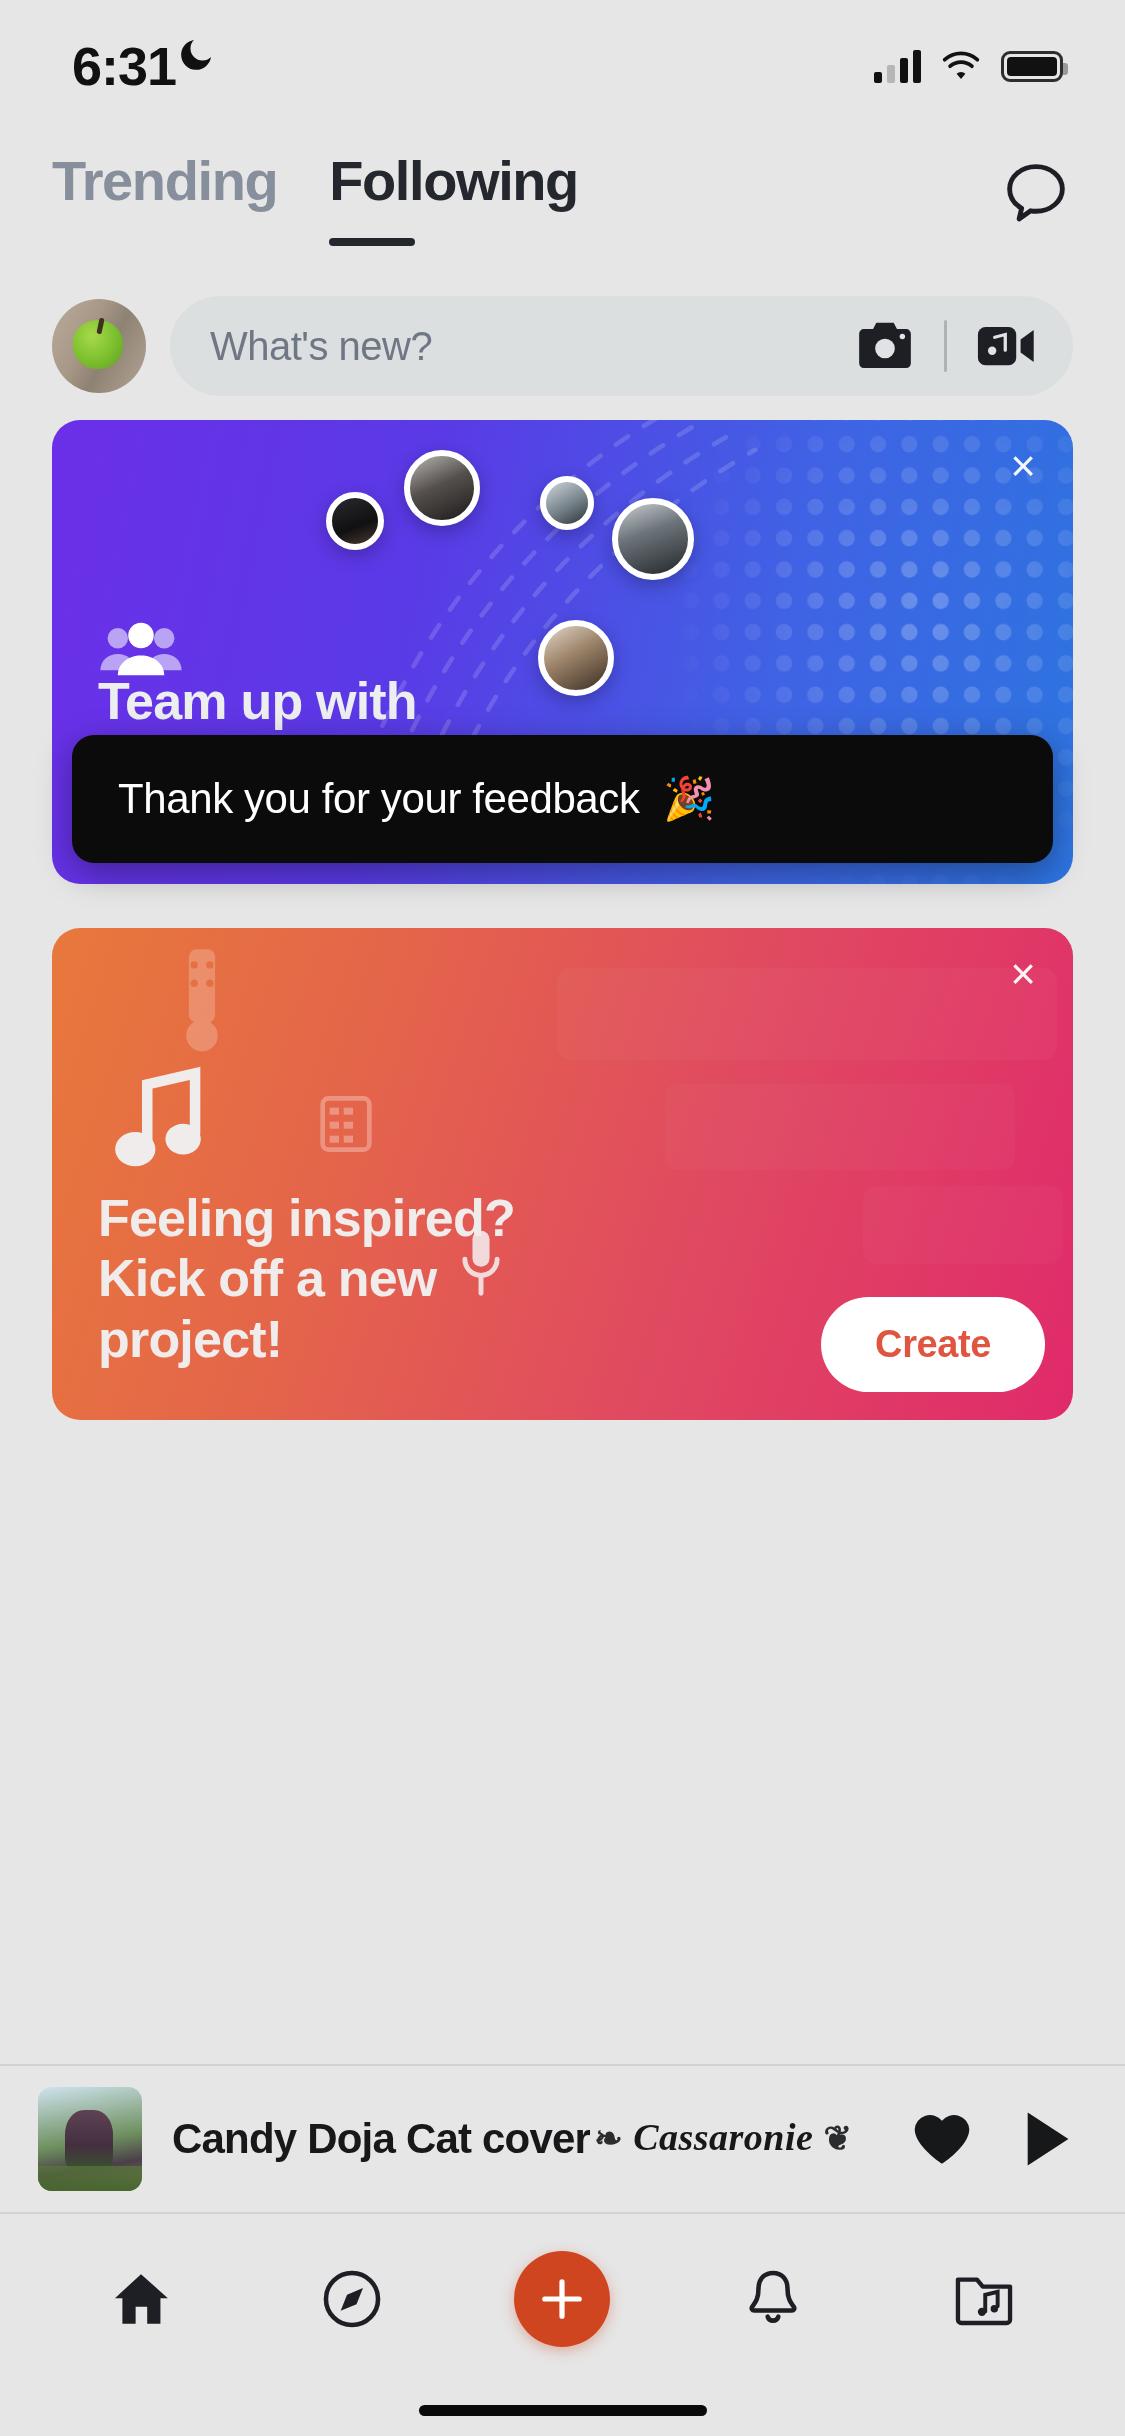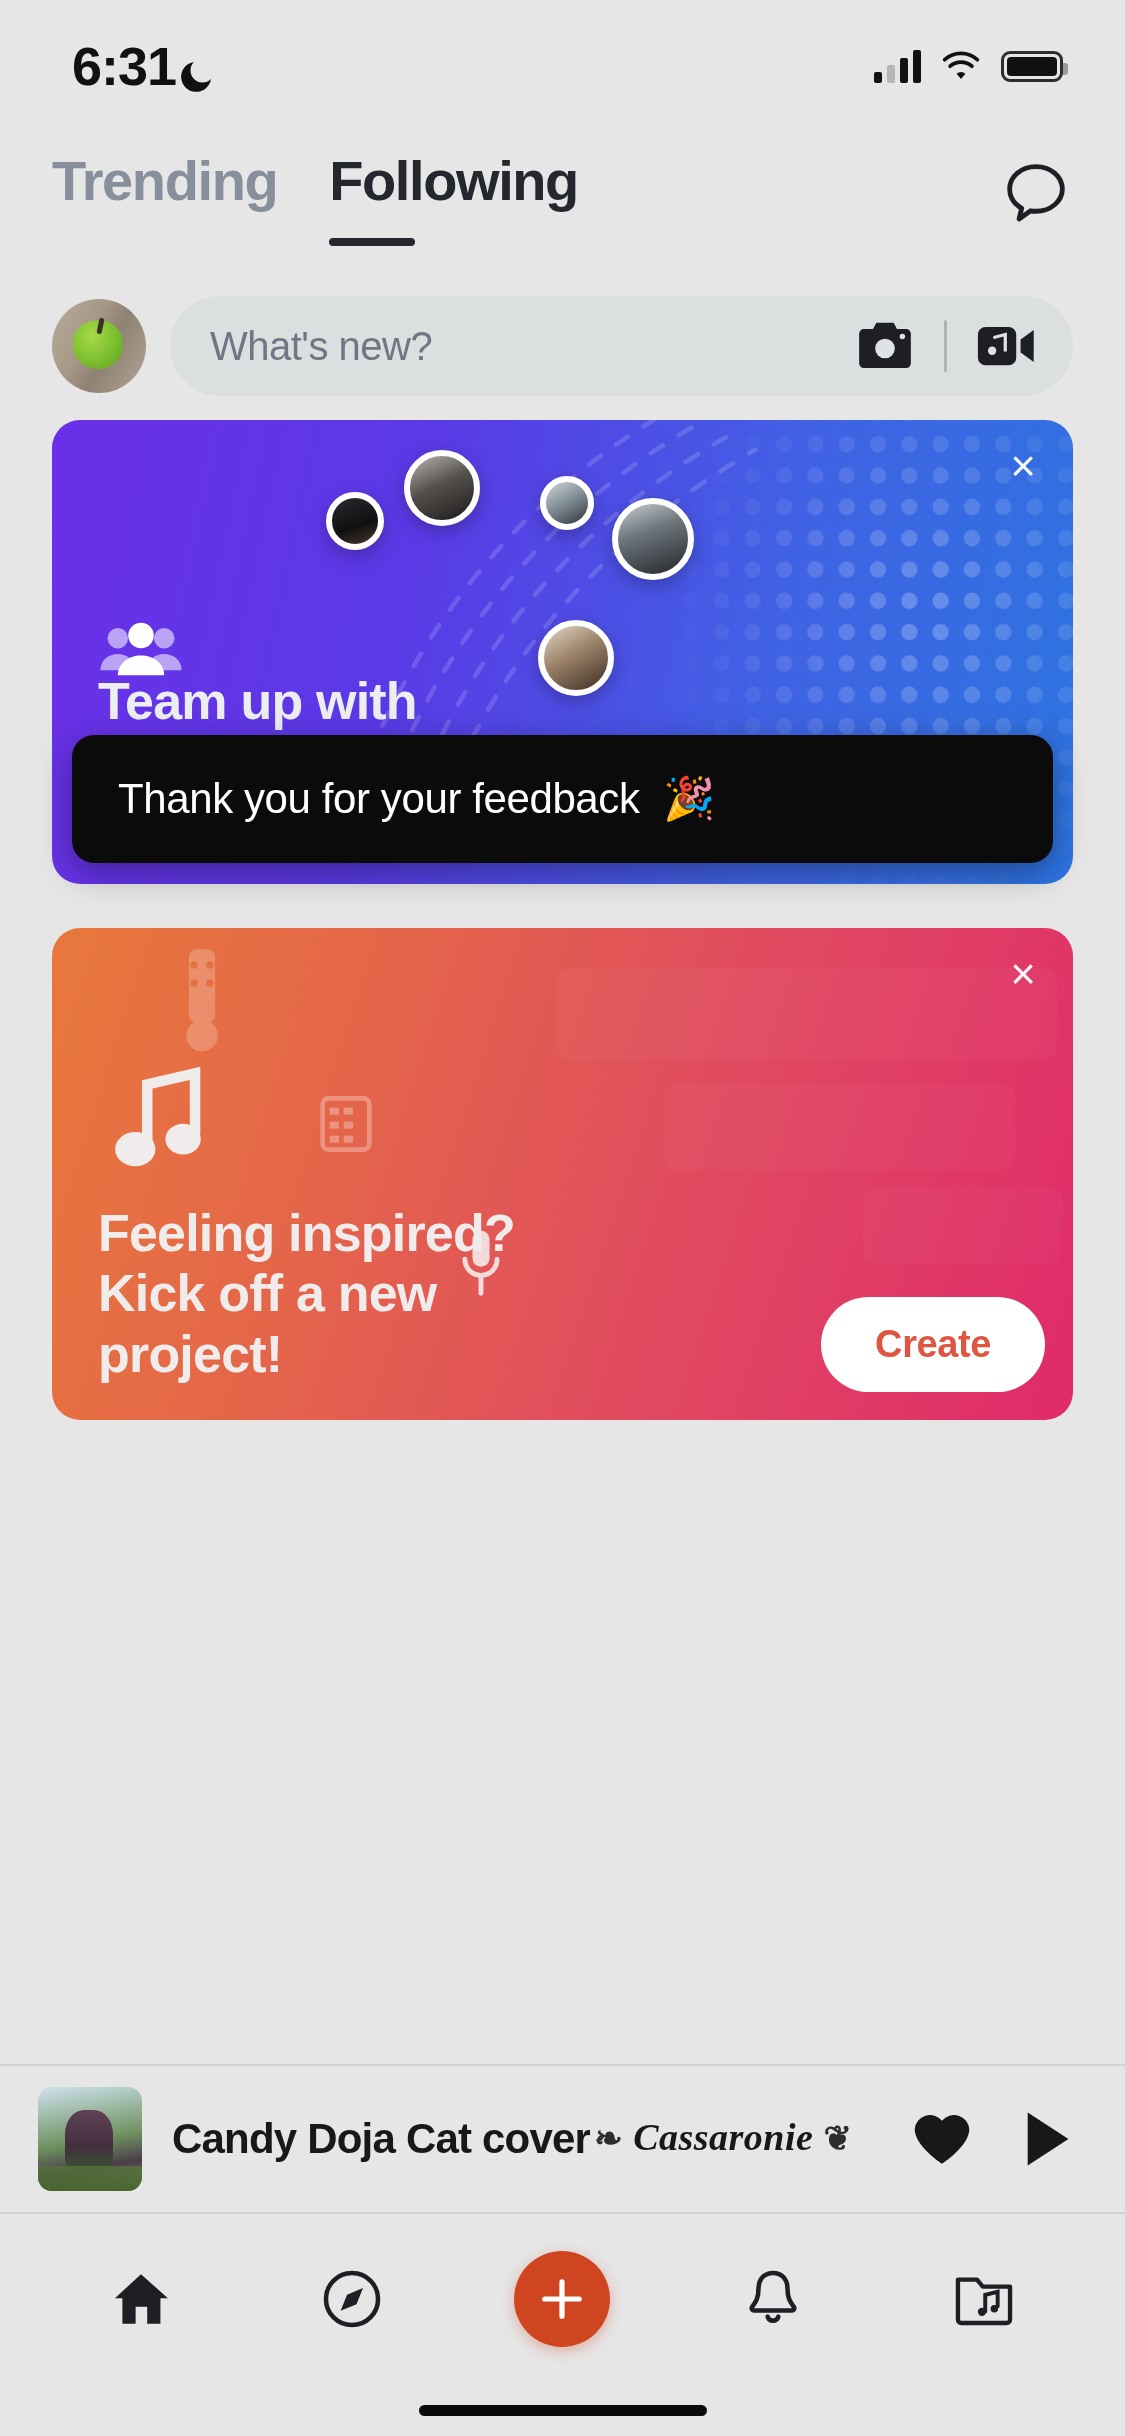--- a/index.html
+++ b/index.html
@@ -16,21 +16,21 @@
     display: flex; flex-direction: column;
   }
 
   
   .statusbar {
     height: 132px;
     display: flex; align-items: center; justify-content: space-between;
     padding: 0 62px 0 72px;
     flex: none;
   }
-  .sb-left { display: flex; align-items: flex-end; }
+  .sb-left { display: flex; align-items: flex-start; }
   .sb-time {
     font-size: 54px; font-weight: 600; color: #111; letter-spacing: -1px;
     font-family: "Liberation Sans", sans-serif;
   }
   .moon-icon { width: 40px; height: 40px; display: block; }
   .sb-right { display: flex; align-items: center; gap: 18px; }
   .bars { display: flex; align-items: flex-end; gap: 5px; height: 34px; }
   .bars i { display:block; width: 8px; border-radius: 2px; background: #b6b6b6; }
   .bars i.on { background: #111; }
   .bars i:nth-child(1){ height: 11px; }
@@ -165,21 +165,21 @@
     background: rgba(255,255,255,.16); border-radius: 14px; }
   .wave-bot { right: 10px; top: 258px; width: 200px; height: 78px;
     background: rgba(255,255,255,.14); border-radius: 14px; }
   .keys { right: 58px; top: 156px; width: 350px; height: 86px;
     background: rgba(255,255,255,.14); border-radius: 12px; }
   .guitar { left: 110px; top: 16px; width: 80px; height: 110px; opacity:.22; }
   .grid-ico { left: 268px; top: 168px; width: 52px; height: 56px; opacity:.30; }
   .note-big { position:absolute; left: 58px; top: 136px; width: 96px; height: 110px; z-index:3;}
   .mic-ico { position:absolute; left: 408px; top: 300px; width: 42px; height: 72px; z-index:3; opacity:.9;}
   .create-text {
-    position: absolute; left: 46px; bottom: 36px; z-index: 5;
+    position: absolute; left: 46px; bottom: 51px; z-index: 5;
     font-size: 52px; font-weight: 700; line-height: 1.16; color: #f0ecec;
     letter-spacing: -0.8px; max-width: 420px;
   }
   .btn-create {
     position: absolute; right: 28px; bottom: 28px; z-index: 6;
     background: #fff; border-radius: 50px;
     padding: 26px 54px; font-size: 38px; font-weight: 600;
     color: #e0553f; letter-spacing: -0.4px; white-space: nowrap; margin-top: 40px;
   }
 

